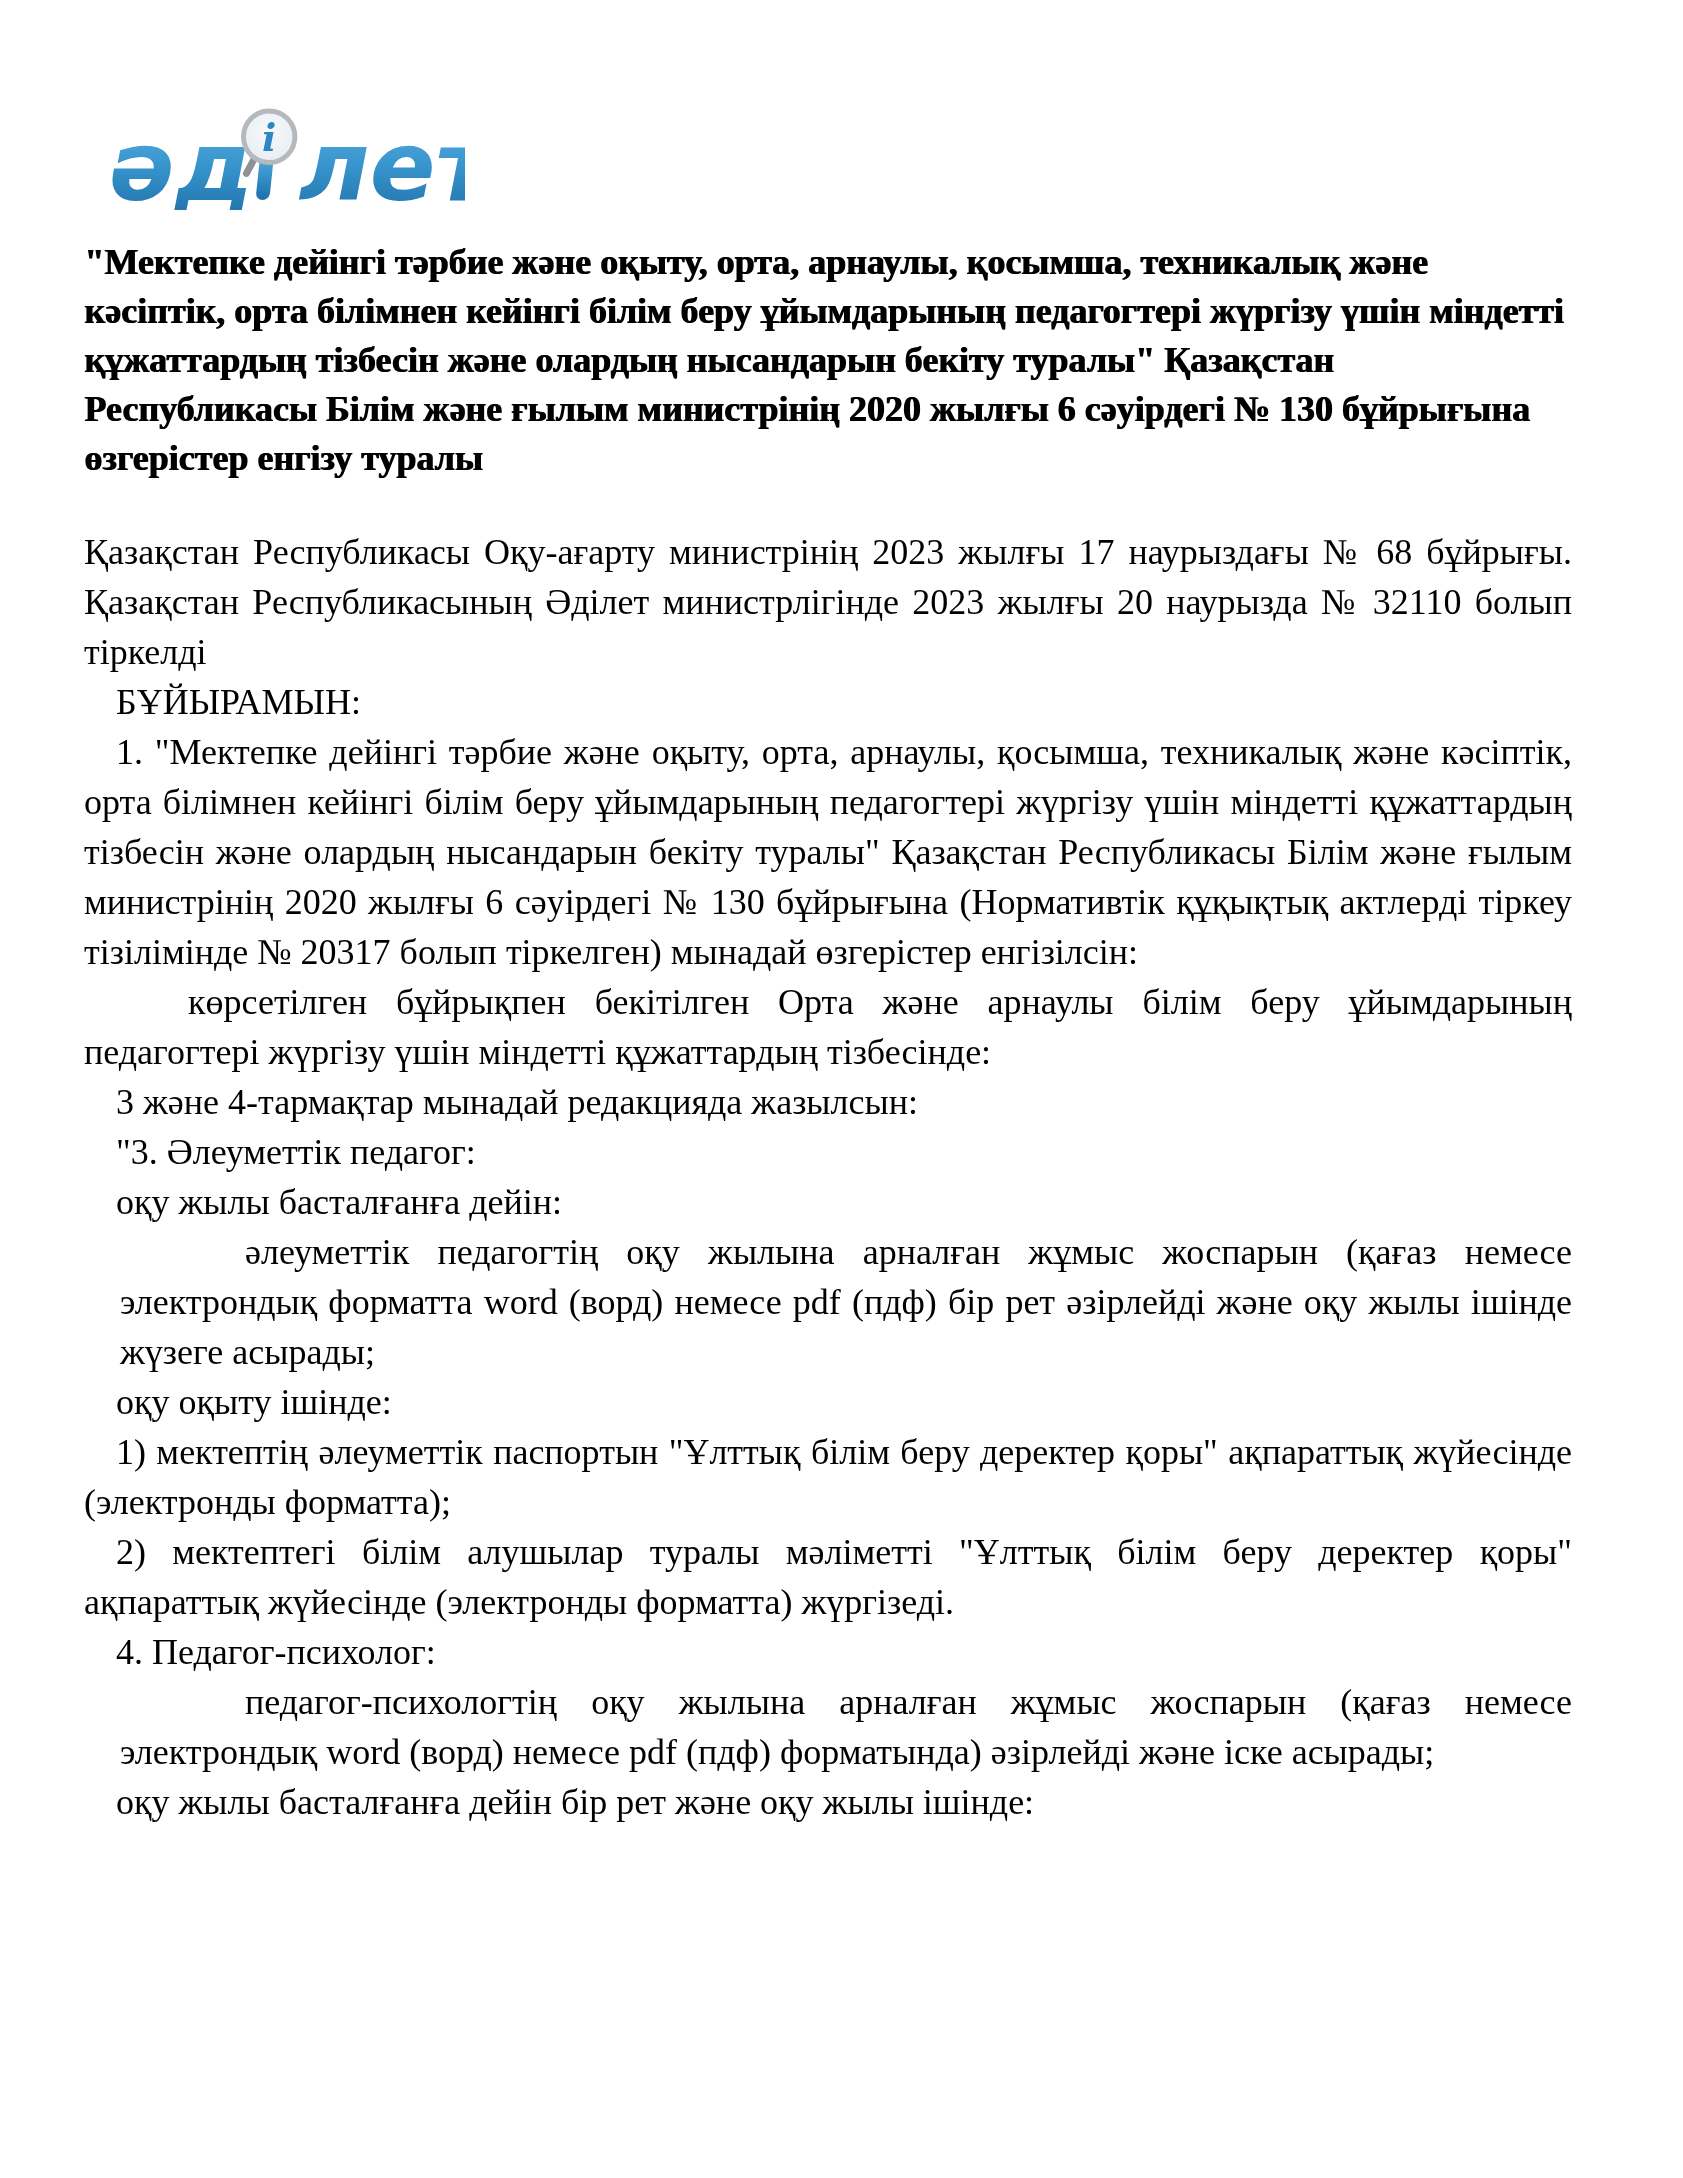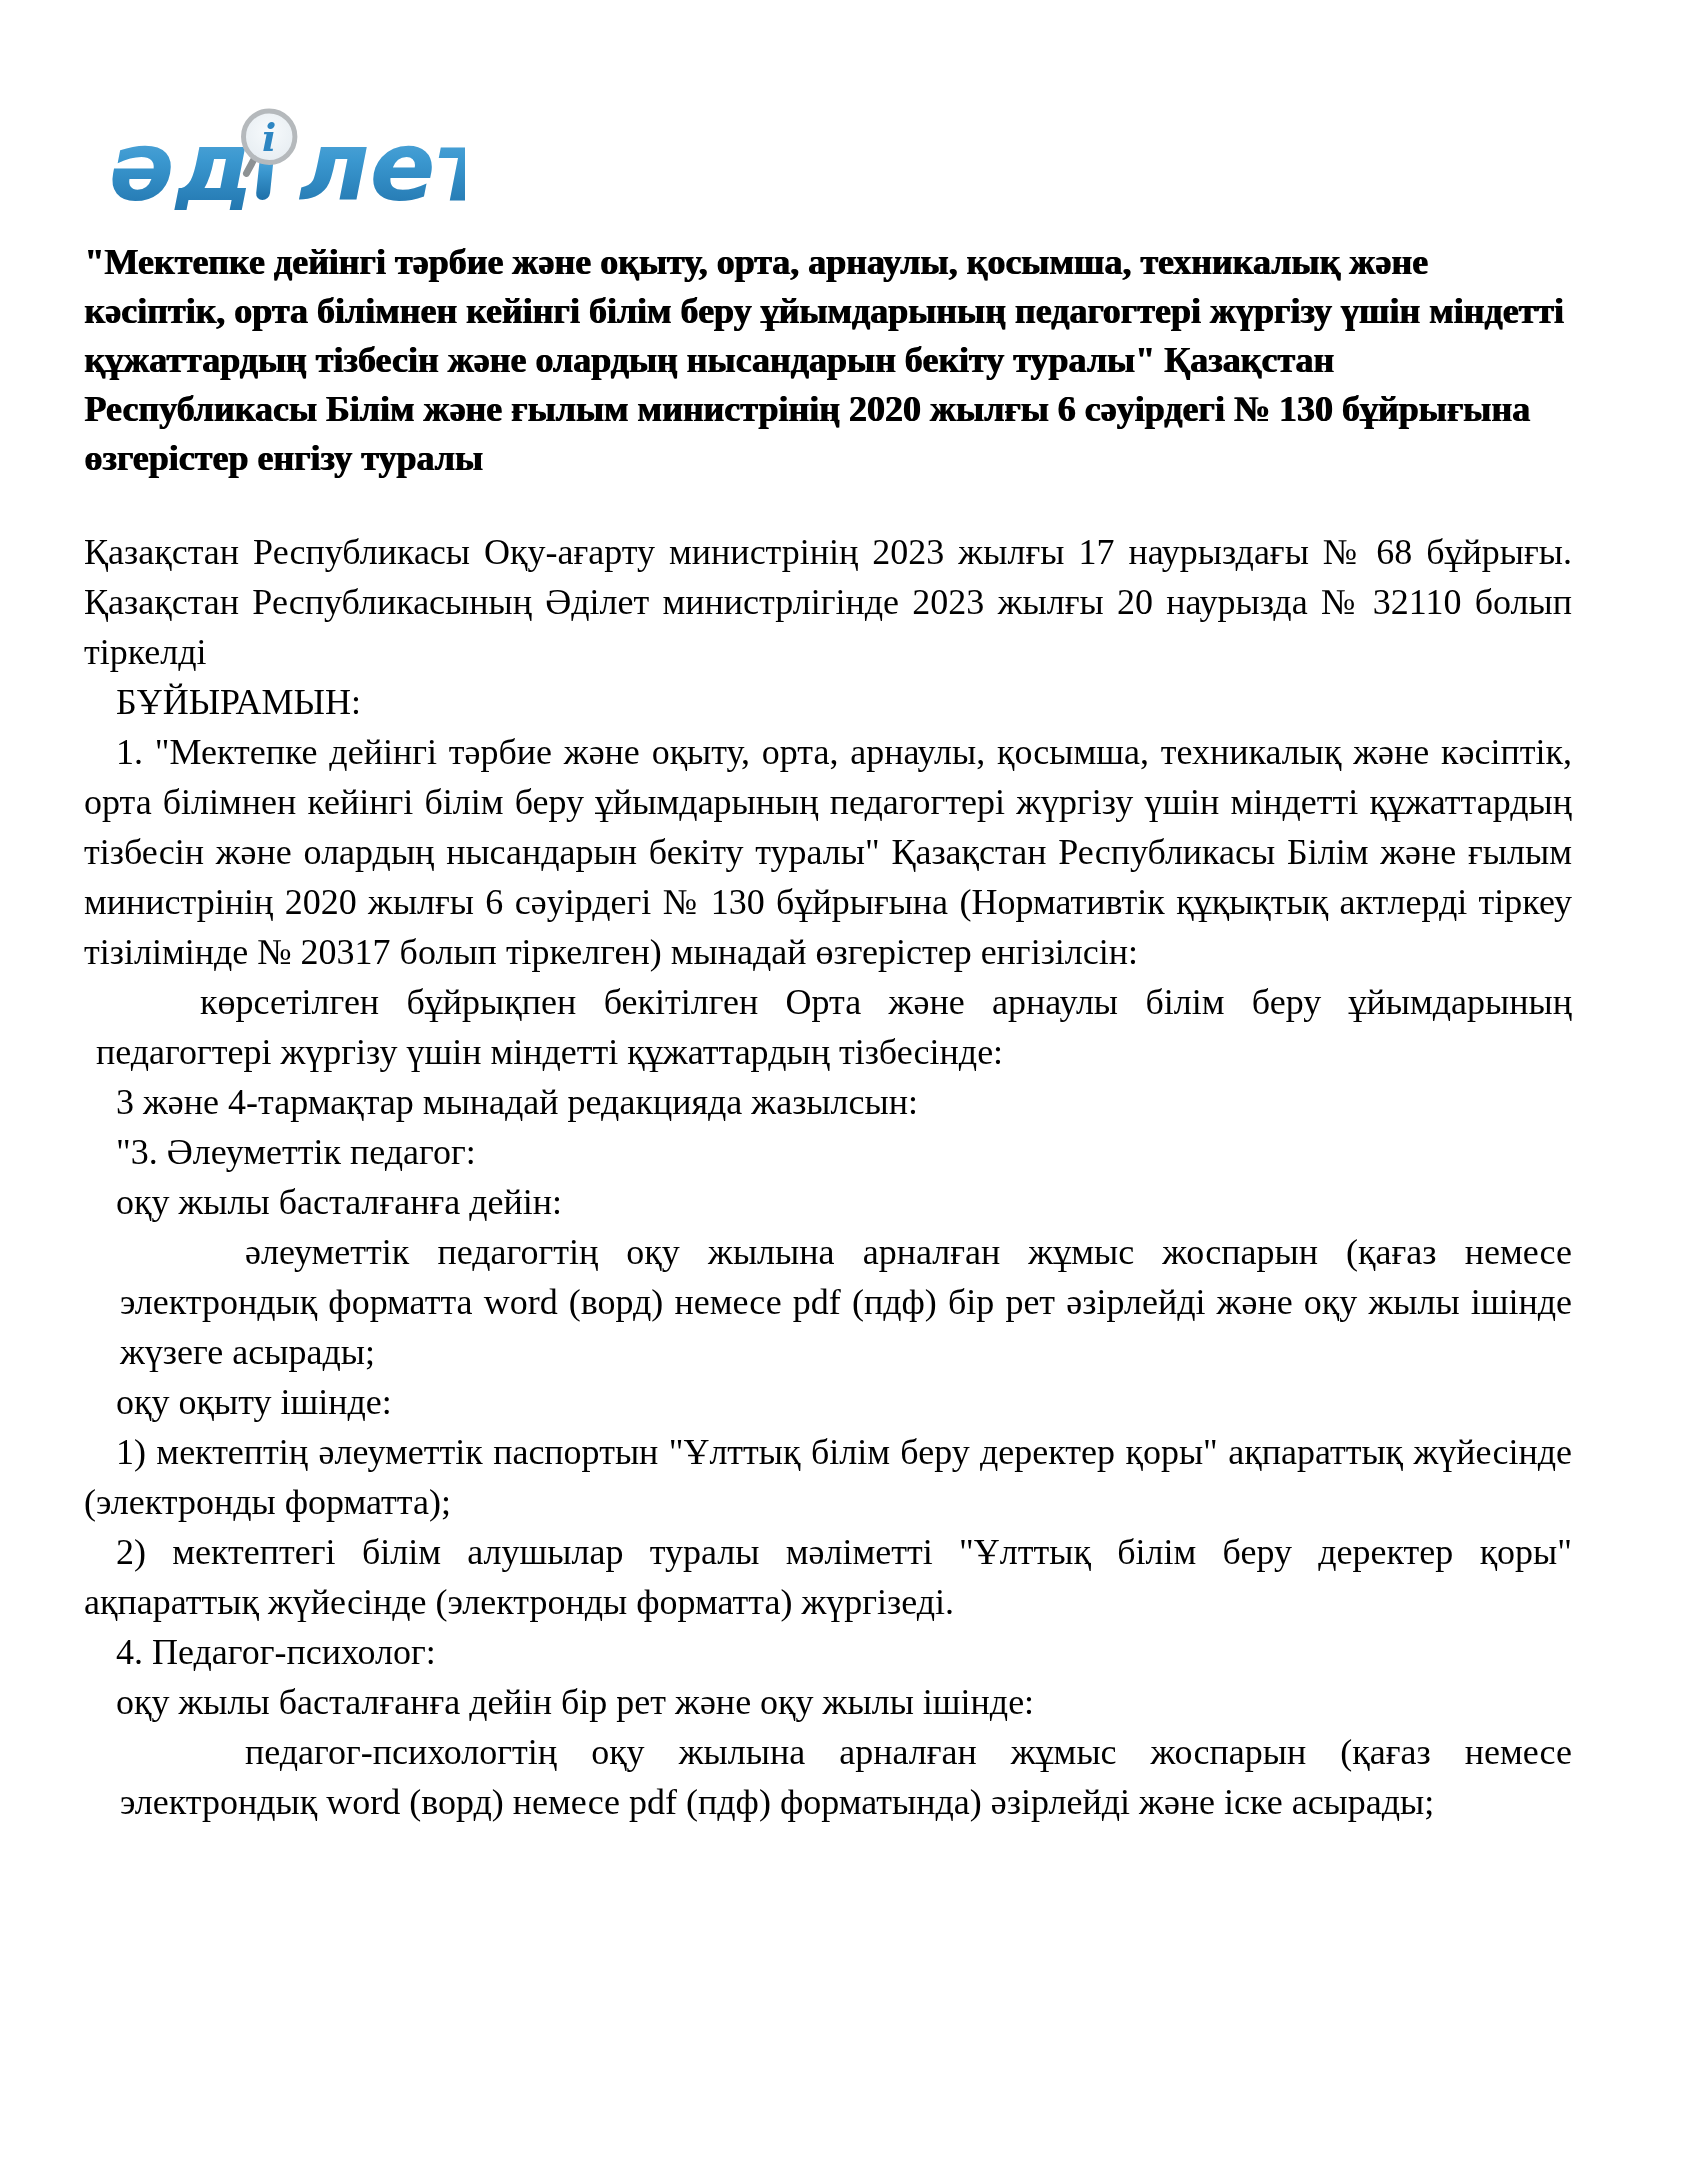--- a/index.html
+++ b/index.html
@@ -40,21 +40,21 @@
   .doc-body{margin-top:44px;}
   .para{
     margin:0;
     font-size:36px;
     line-height:50px;
     text-align:justify;
     color:#000000;
     font-family:Liberation Serif, serif;
   }
   .ind1{text-indent:32px;}
-  .ind2{text-indent:104px;margin-left:12px;}
+  .ind2{text-indent:104px;}
   .ind3{text-indent:125px;margin-left:36px;}
 </style>
 </head>
 <body>
 
 <div class="page">
 
   <svg class="logo" viewBox="0 0 360 104" xmlns="http://www.w3.org/2000/svg">
     <defs>
       <linearGradient id="lg" x1="0" y1="0" x2="0" y2="1">
@@ -90,19 +90,19 @@
       <p class="para ind1">1. "Мектепке дейінгі тәрбие және оқыту, орта, арнаулы, қосымша, техникалық және кәсіптік, орта білімнен кейінгі білім беру ұйымдарының педагогтері жүргізу үшін міндетті құжаттардың тізбесін және олардың нысандарын бекіту туралы" Қазақстан Республикасы Білім және ғылым министрінің 2020 жылғы 6 сәуірдегі № 130 бұйрығына (Нормативтік құқықтық актлерді тіркеу тізілімінде № 20317 болып тіркелген) мынадай өзгерістер енгізілсін:</p>
       <p class="para ind2">көрсетілген бұйрықпен бекітілген Орта және арнаулы білім беру ұйымдарының педагогтері жүргізу үшін міндетті құжаттардың тізбесінде:</p>
       <p class="para ind1">3 және 4-тармақтар мынадай редакцияда жазылсын:</p>
       <p class="para ind1">"3. Әлеуметтік педагог:</p>
       <p class="para ind1">оқу жылы басталғанға дейін:</p>
       <p class="para ind3">әлеуметтік педагогтің оқу жылына арналған жұмыс жоспарын (қағаз немесе электрондық форматта word (ворд) немесе pdf (пдф) бір рет әзірлейді және оқу жылы ішінде жүзеге асырады;</p>
       <p class="para ind1">оқу оқыту ішінде:</p>
       <p class="para ind1">1) мектептің әлеуметтік паспортын "Ұлттық білім беру деректер қоры" ақпараттық жүйесінде (электронды форматта);</p>
       <p class="para ind1">2) мектептегі білім алушылар туралы мәліметті "Ұлттық білім беру деректер қоры" ақпараттық жүйесінде (электронды форматта) жүргізеді.</p>
       <p class="para ind1">4. Педагог-психолог:</p>
+      <p class="para ind3">педагог-психологтің оқу жылына арналған жұмыс жоспарын (қағаз немесе электрондық word (ворд) немесе pdf (пдф) форматында) әзірлейді және іске асырады;</p>
       <p class="para ind1">оқу жылы басталғанға дейін бір рет және оқу жылы ішінде:</p>
-      <p class="para ind3">педагог-психологтің оқу жылына арналған жұмыс жоспарын (қағаз немесе электрондық word (ворд) немесе pdf (пдф) форматында) әзірлейді және іске асырады;</p>
     </div>
 
   </div>
 </div>
 
 
 </body></html>

